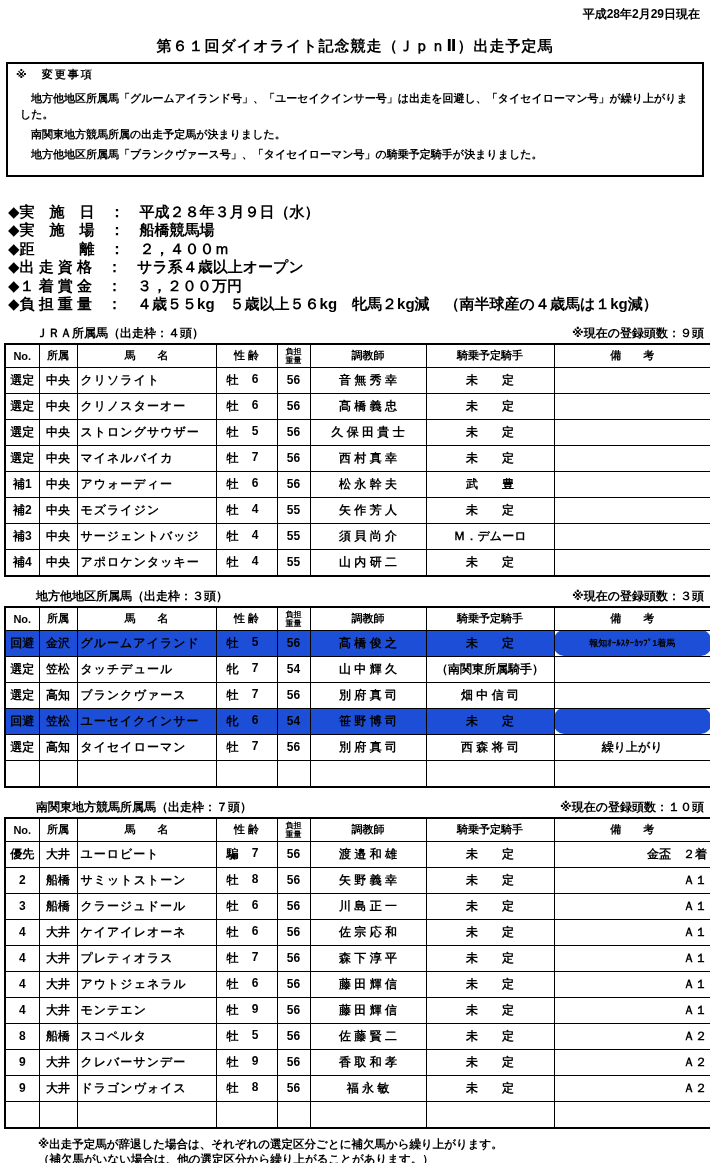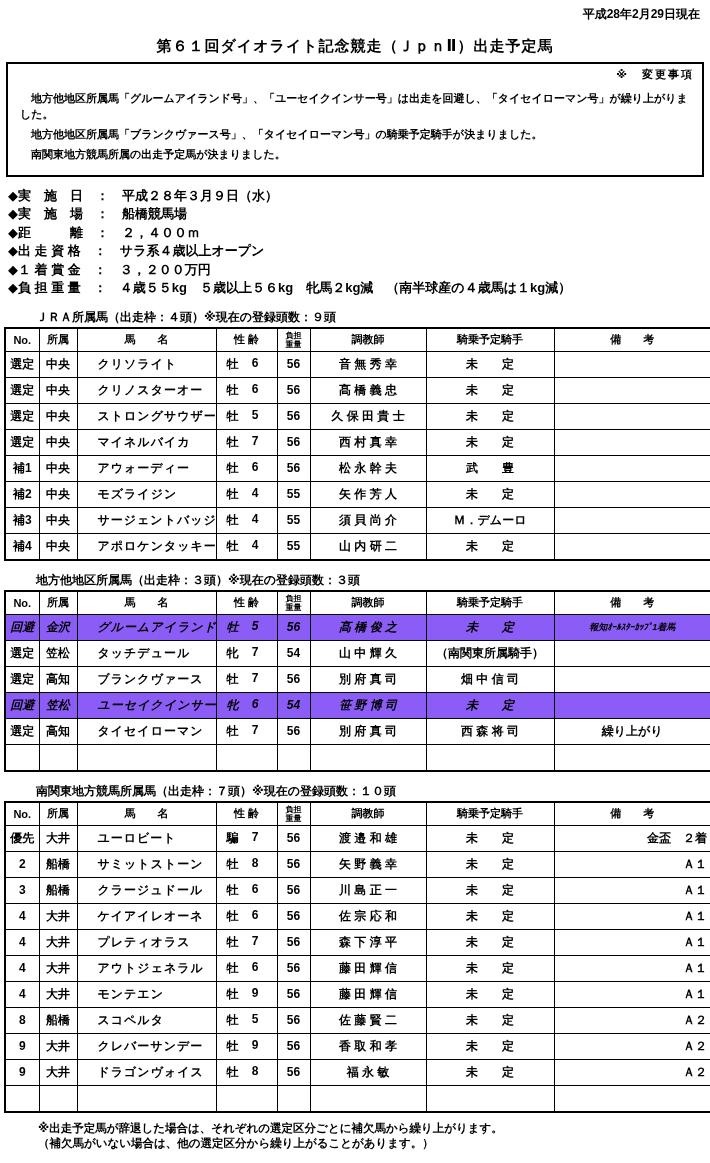--- a/index.html
+++ b/index.html
@@ -4,55 +4,55 @@
 <style>
   html,body{margin:0;padding:0;}
   body{
     width:710px;height:1163px;overflow:hidden;background:#fff;color:#000;
     font-family:"Liberation Sans","DejaVu Sans",sans-serif;font-weight:bold;
   }
   .page{padding:6px 4px 0 4px;}
   .doc-date{text-align:right;font-size:12px;padding-right:6px;}
   .doc-title{text-align:center;font-size:15px;margin:14px 0 6px 0;letter-spacing:1px;}
   .notice-box{border:2px solid #000;margin:6px 2px 0 2px;padding:3px 8px 8px 8px;min-height:70px;font-size:11px;line-height:1.45;}
-  .notice-head{margin-bottom:8px;letter-spacing:2px;text-align:right;}
+  .notice-head{margin-bottom:8px;letter-spacing:2px;}
   .notice-line{margin:4px;text-indent:1em;}
-  .race-info{margin:10px 0 0 4px;font-size:13px;line-height:18.5px;}
+  .race-info{margin:26px 0 0 4px;font-size:15px;line-height:18.5px;}
   .race-info-line{white-space:nowrap;}
   .section{margin-top:11px;}
-  .section-label-row{display:flex;align-items:flex-end;font-size:12px;padding:0 2px 1px 32px;}
+  .section-label-row{display:flex;justify-content:space-between;align-items:flex-end;font-size:12px;padding:0 2px 1px 32px;}
   table{border-collapse:collapse;table-layout:fixed;width:100%;border:2px solid #000;}
   th,td{border:1px solid #000;overflow:hidden;white-space:nowrap;padding:0;}
   thead th{font-size:11px;height:22px;text-align:center;font-weight:bold;}
   .w-head div{font-size:8px;line-height:1.15;}
   tbody td{font-size:12px;height:25px;}
   td.c{text-align:center;}
-  td.horse{text-align:left;padding-left:20px;letter-spacing:1px;}
+  td.horse{text-align:left;padding-left:3px;letter-spacing:1px;}
   .sexage{display:flex;justify-content:space-between;padding:0 18px 0 10px;}
-  tr.shaded td{background:#8b5cf6;font-style:italic;}
-  td.note{padding:0 3px;}
+  tr.shaded td{background:#1d4ed8;}
+  td.note{padding:0 3px;border-radius:10px;}
   td.note.left{text-align:right;}
   td.note.center{text-align:center;}
   td.note.small{font-size:9px;letter-spacing:0;}
   .footnote{margin:8px 0 0 34px;font-size:11.5px;line-height:15.5px;}
 </style>
 </head>
 <body>
 
 <div class="page">
 
   <div class="doc-date">平成28年2月29日現在</div>
 
   <h1 class="doc-title">第６１回ダイオライト記念競走（ＪｐｎⅡ）出走予定馬</h1>
 
   <div class="notice-box">
     <div class="notice-head">※　変更事項</div>
     <p class="notice-line">地方他地区所属馬「グルームアイランド号」、「ユーセイクインサー号」は出走を回避し、「タイセイローマン号」が繰り上がりました。</p>
+    <p class="notice-line">南関東地方競馬所属の出走予定馬が決まりました。</p>
     <p class="notice-line">地方他地区所属馬「ブランクヴァース号」、「タイセイローマン号」の騎乗予定騎手が決まりました。</p>
-    <p class="notice-line">南関東地方競馬所属の出走予定馬が決まりました。</p>
   </div>
 
   <div class="race-info">
     <div class="race-info-line">◆実　施　日　：　平成２８年３月９日（水）</div>
     <div class="race-info-line">◆実　施　場　：　船橋競馬場</div>
     <div class="race-info-line">◆距　　　離　：　２，４００ｍ</div>
     <div class="race-info-line">◆出 走 資 格　：　サラ系４歳以上オープン</div>
     <div class="race-info-line">◆１ 着 賞 金　：　３，２００万円</div>
     <div class="race-info-line">◆負 担 重 量　：　４歳５５kg　５歳以上５６kg　牝馬２kg減　（南半球産の４歳馬は１kg減）</div>
   </div>

